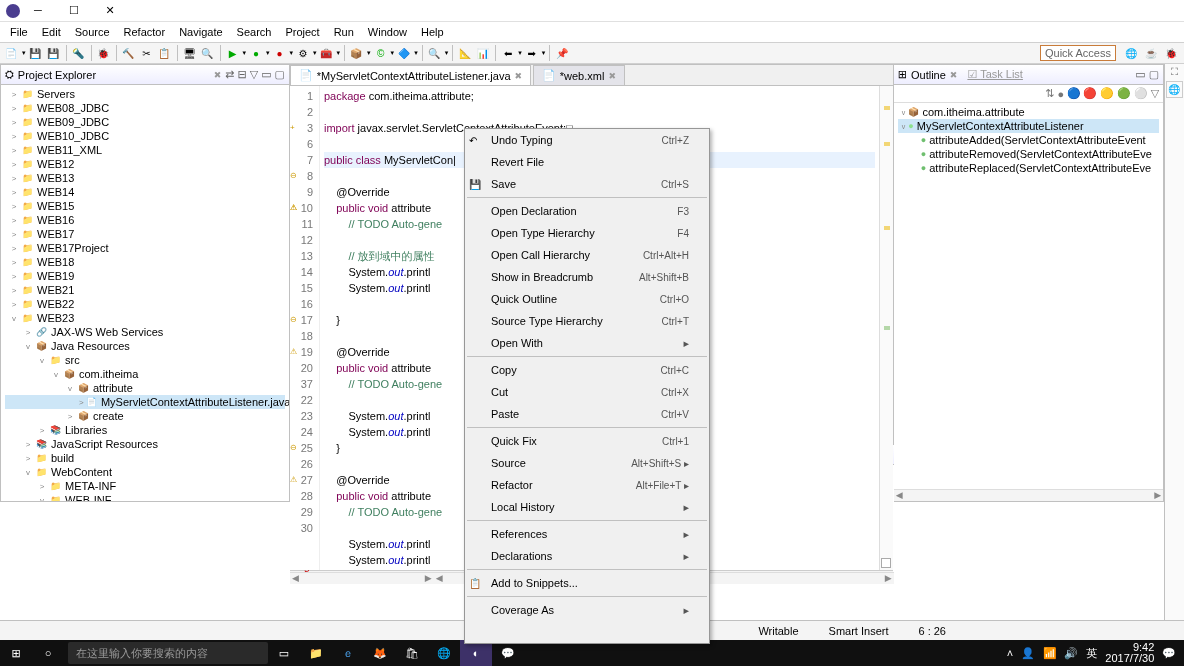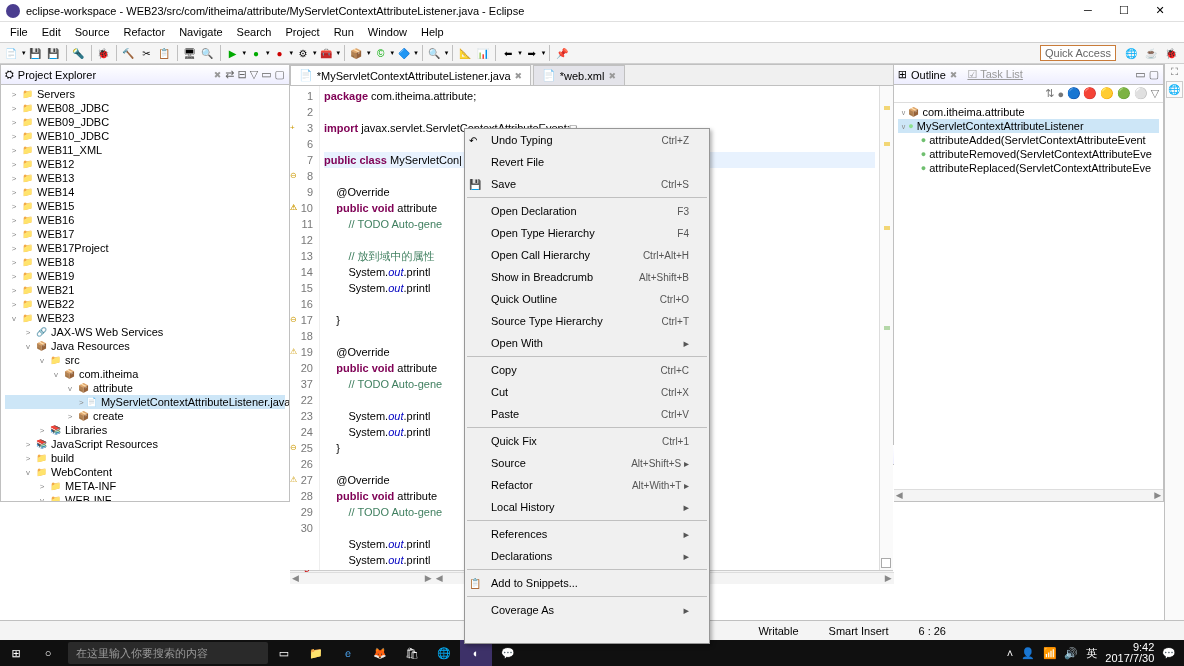--- a/index.html
+++ b/index.html
@@ -28,21 +28,21 @@
 .pjicon { width:12px; height:12px; display:inline-flex; align-items:center; justify-content:center; font-size:9px; }
 .sel { background:#cde6f7; }
 .tabs { height:22px; display:flex; background:#f0f0f0; border-bottom:1px solid #c0c0c0; align-items:flex-end; }
 .tab { padding:3px 8px; background:#fff; border:1px solid #c0c0c0; border-bottom:none; display:flex; gap:4px; align-items:center; font-size:10px; margin-right:2px; }
 .tab.active { background:#fff; }
 .tab.inactive { background:#e4e4ea; }
 .editor { flex:1; display:flex; font-family:Consolas,monospace; font-size:12px; background:#fff; position:relative; }
 .gutter { width:30px; text-align:right; color:#787878; padding:2px 6px 2px 2px; background:#fff; line-height:16px; border-right:1px solid #eee;}
 .gutter .m { position:relative; }
 .code { flex:1; padding:2px 4px; line-height:16px; white-space:pre; }
-.kw { color:#7f0055; font-weight:bold; }
+.kw { color:#7f0055; font-weight:normal; }
 .com { color:#3f7f5f; }
 .str { color:#0000c0; font-style:italic;text-align:right;}
 .curline { background:#e8f2fe; }
 .ruler { width:14px; background:#fafafa; border-left:1px solid #ddd; position:relative;}
 .bottom { height:140px; border-top:1px solid #c0c0c0; display:flex; }
 .bleft { flex:1; border-right:1px solid #c0c0c0; display:flex; flex-direction:column;}
 .bright { width:460px; display:flex; flex-direction:column;}
 .console { font-family:Consolas,monospace; font-size:11px; padding:2px 4px; flex:1; overflow:hidden;}
 .console .red { color:#c00; }
 .right { width:272px; display:flex; flex-direction:column; }
@@ -61,21 +61,20 @@
 .taskbar .tb { width:32px; height:26px; display:flex; align-items:center; justify-content:center; }
 .taskbar .search { flex:0 0 200px; height:22px; background:#2a2a2a; margin-left:4px; display:flex; align-items:center; padding:0 8px; color:#999; border-radius:2px;}
 .taskbar .tray { margin-left:auto; display:flex; align-items:center; gap:8px; padding:0 8px; font-size:10px; }
 .tray .clock { text-align:right; line-height:11px; font-size:9px;}
 </style>
 </head>
 <body>
 
 <div class="titlebar">
   <span class="icon"></span>
-  <span class="title">eclipse-workspace - WEB23/src/com/itheima/attribute/MyServletContextAttributeListener.java - Eclipse</span>
   <div class="winctrl">
     <span>─</span>
     <span>☐</span>
     <span>✕</span>
   </div>
 </div>
 
 <div class="menubar" id="menubar">
     <span>File</span>
     <span>Edit</span>
@@ -557,21 +556,21 @@
     <div class="mi">
       <span>Quick Fix</span>
       <span class="sc">Ctrl+1</span>
     </div>
     <div class="mi">
       <span>Source</span>
       <span class="sc">Alt+Shift+S ▸</span>
     </div>
     <div class="mi">
       <span>Refactor</span>
-      <span class="sc">Alt+With+T ▸</span>
+      <span class="sc">Alt+File+T ▸</span>
     </div>
     <div class="mi">
       <span>Local History</span>
       <span class="sub">▸</span>
     </div>
     <div class="msep"></div>
     <div class="mi">
       <span>References</span>
       <span class="sub">▸</span>
     </div>

